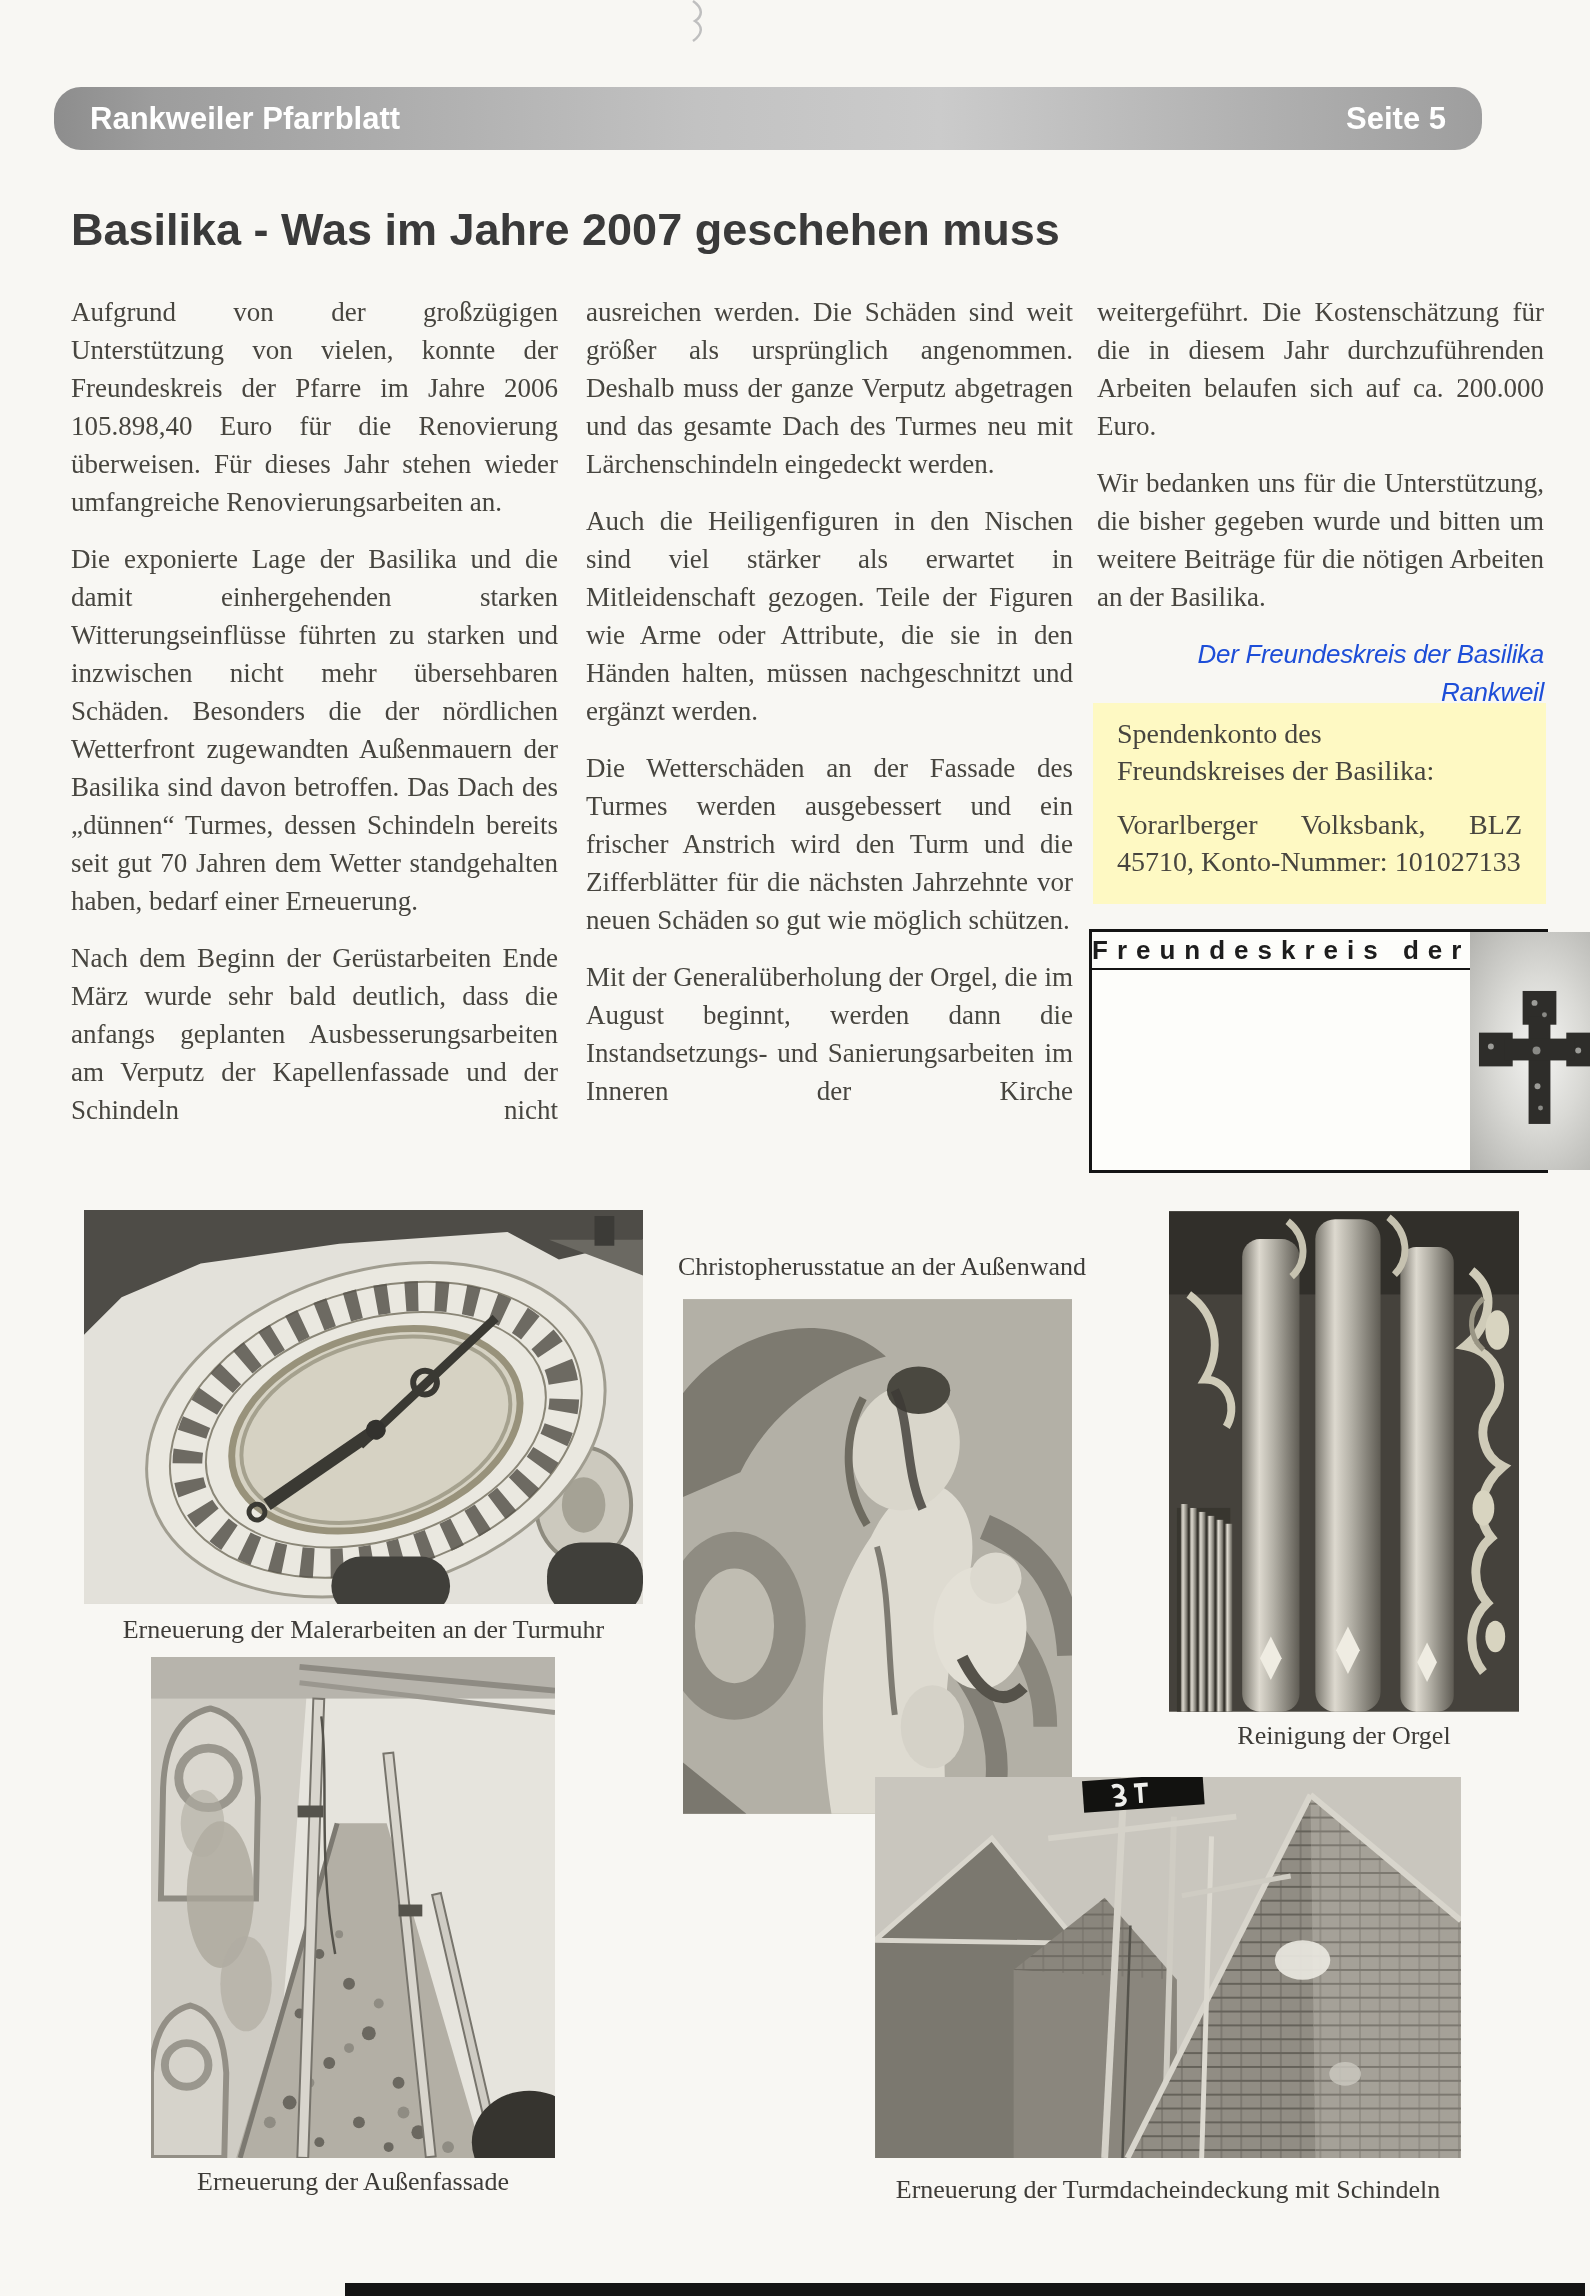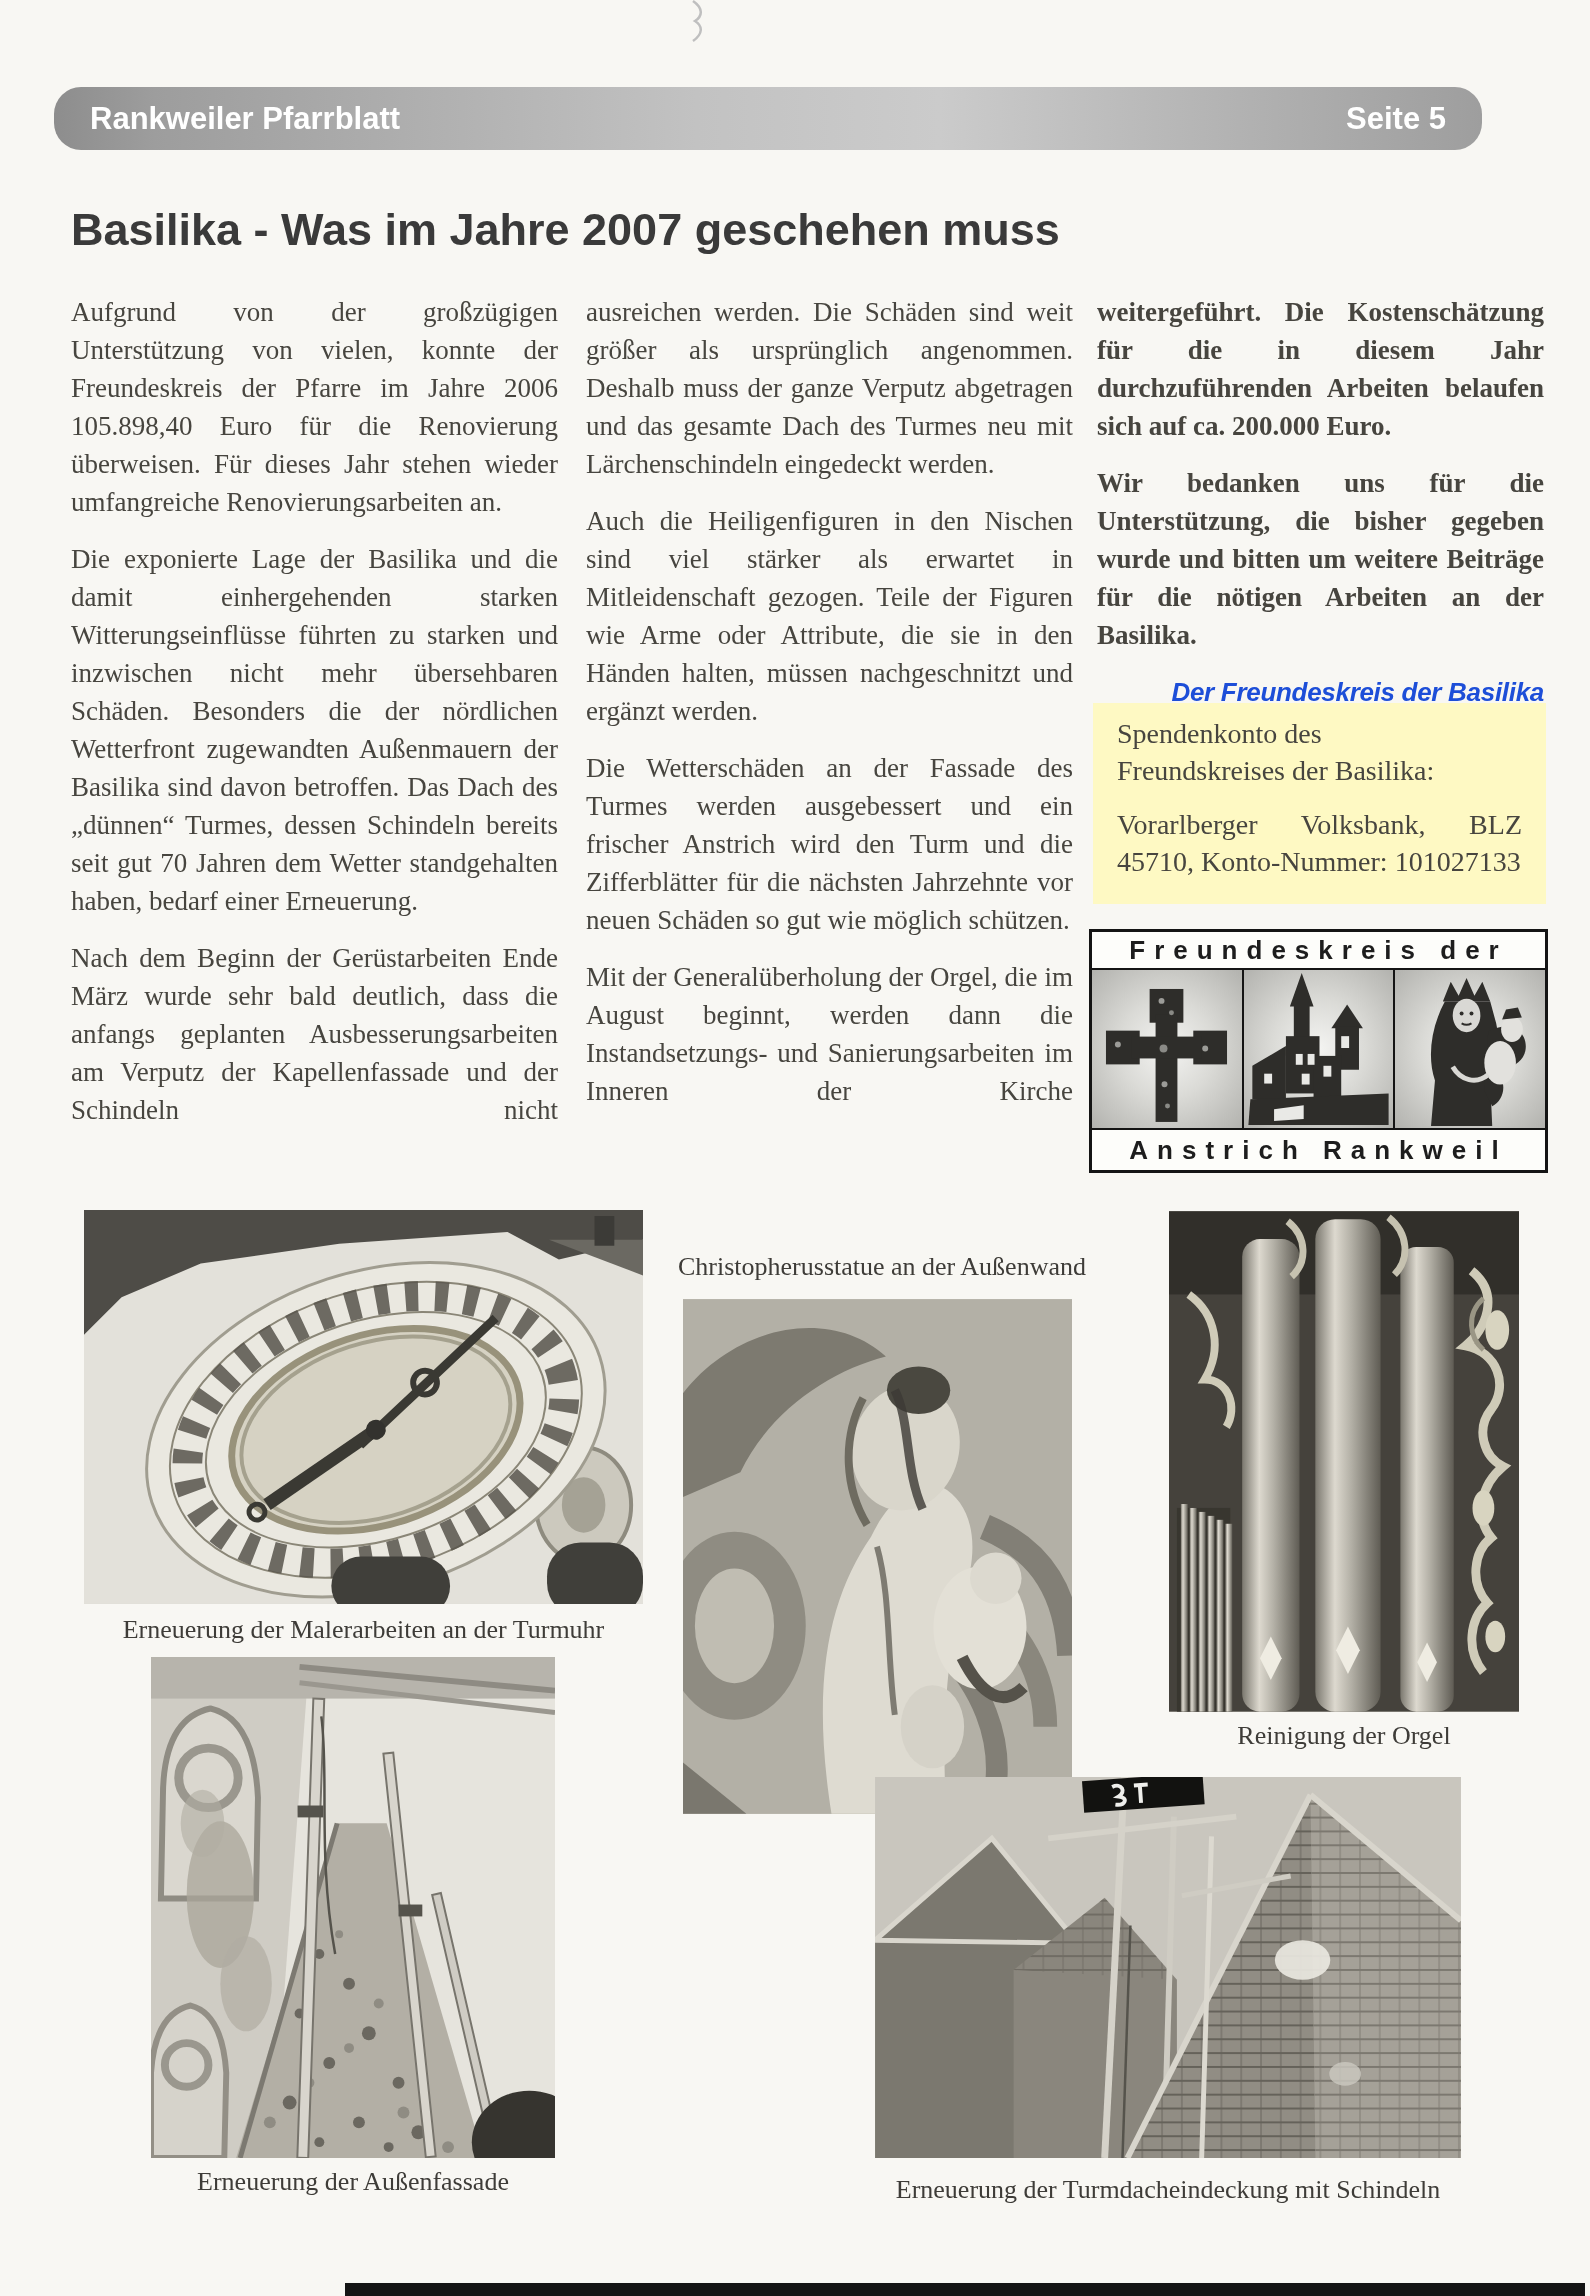--- a/index.html
+++ b/index.html
@@ -12,30 +12,30 @@
         display:flex;justify-content:space-between;align-items:center;padding:0 36px;
         font-family:"Liberation Sans",sans-serif;font-weight:bold;font-size:31px;color:#ffffff;border-radius:27px;}
   
   .article-title{position:absolute;left:71px;top:204px;font-family:"Liberation Sans",sans-serif;
         font-weight:700;font-size:45px;color:#3a3a3a;white-space:nowrap;}
   
   .col{position:absolute;top:293px;width:487px;font-size:27px;line-height:38px;
         text-align:justify;color:#47453f;}
   .col p{margin:0 0 19px 0;}
   .col.cont p:last-child{text-align-last:justify;}
-  .col1{left:71px;} .col2{left:586px;} .col3{left:1097px;width:447px;font-weight:bold;}
+  .col1{left:71px;} .col2{left:586px;} .col3{left:1097px;width:447px;}
   .signature{margin-top:10px;text-align:right;font-family:"Liberation Sans",sans-serif;
         font-style:italic;font-size:26px;letter-spacing:-0.3px;color:#1d4ed8;}
   
   .donation-box{position:absolute;left:1093px;top:703px;width:453px;background:#fef9c3;
         padding:12px 24px 24px;font-size:28px;line-height:37px;color:#47453f;}
   .donation-account{margin-top:17px;text-align:justify;}
   
   .logo-box{position:absolute;left:1089px;top:929px;width:459px;height:244px;
-        border:3px solid #141414;background:#fdfdfa;display:flex;flex-direction:column;}
+        border:3px solid #141414;background:#fdfdfa;display:flex;flex-direction:row;}
   .logo-strip{height:38px;display:flex;align-items:center;justify-content:center;
         font-family:"Liberation Sans",sans-serif;font-weight:bold;font-size:26px;
         letter-spacing:9px;color:#1d1d1d;white-space:nowrap;}
   .logo-strip.top{border-bottom:2px solid #141414;}
   .logo-strip.bottom{border-top:2px solid #141414;height:42px;}
   .logo-panels{flex:1;display:flex;}
   .logo-panel{flex:1;background:radial-gradient(ellipse at center,#f4f4f2 0%,#dadad6 45%,#b2b2ae 100%);
         border-right:2px solid #141414;display:flex;align-items:center;justify-content:center;overflow:hidden;}
   .logo-panel:last-child{border-right:none;}
   

